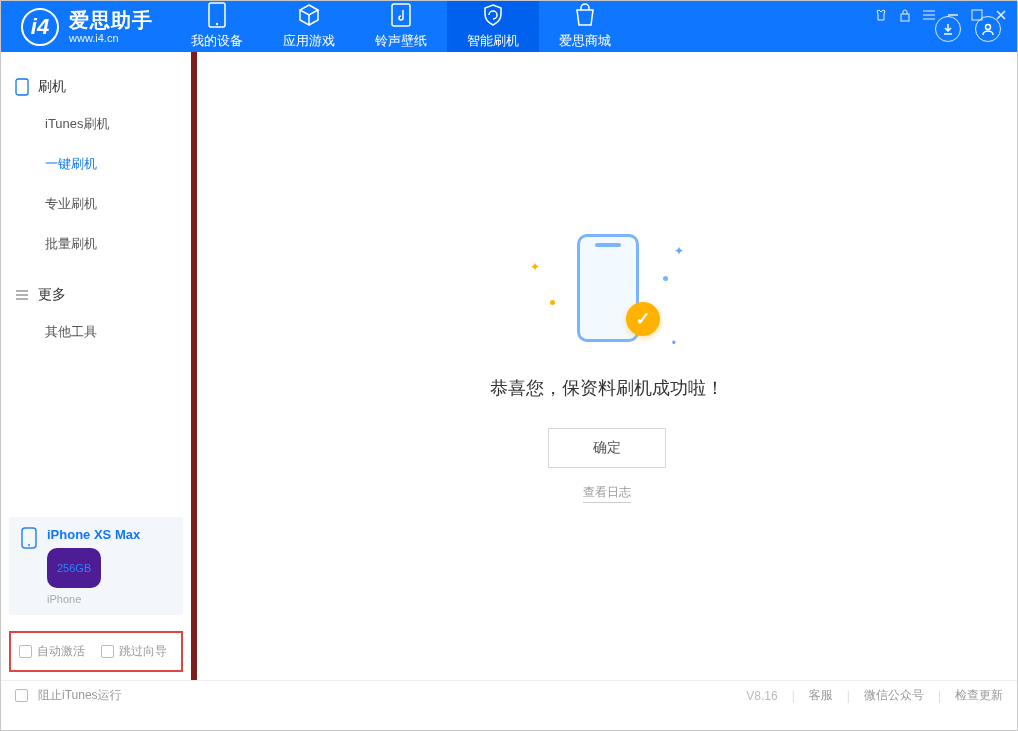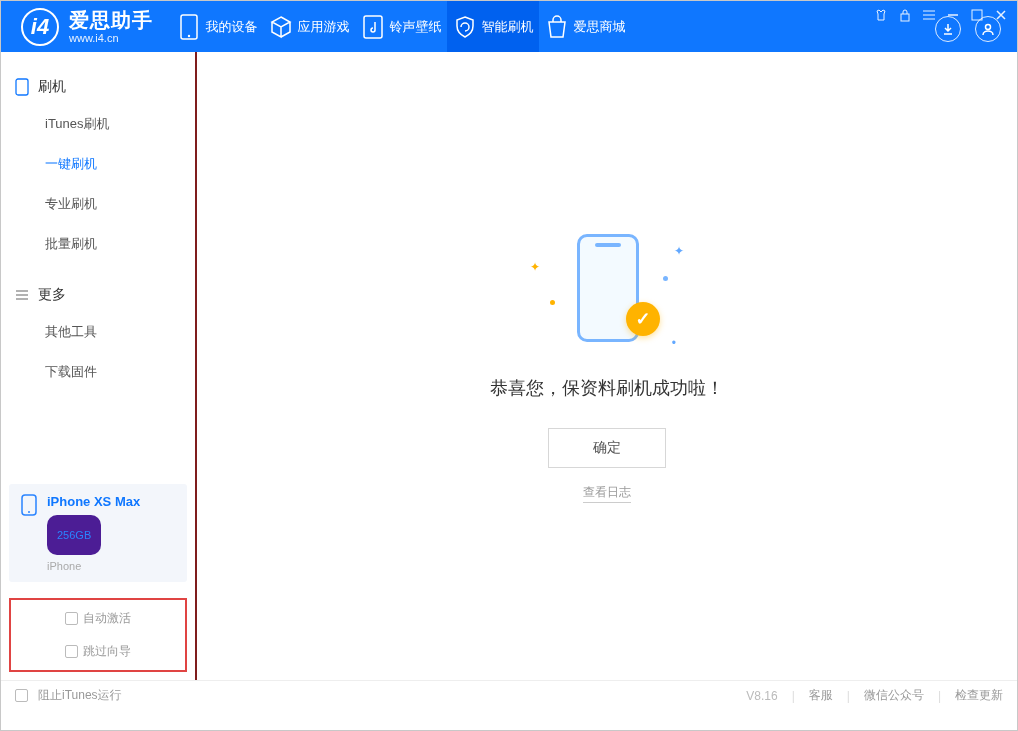--- a/index.html
+++ b/index.html
@@ -7,45 +7,45 @@
 
 
 .header { height: 51px; background: linear-gradient(to bottom, #0f77ff, #0f77ff); display: flex; align-items: stretch; color: #fff; position: relative; }
 .logo-area { display: flex; align-items: center; padding: 0 18px 0 20px; }
 .logo-icon { width: 38px; height: 38px; border: 2.5px solid #fff; border-radius: 50%; display: flex; align-items: center; justify-content: center; font-size: 22px; font-weight: bold; font-style: italic; margin-right: 10px; }
 .logo-text { line-height: 1.2; }
 .logo-title { font-size: 20px; font-weight: bold; letter-spacing: 1px; }
 .logo-sub { font-size: 11px; opacity: .9; }
 
 .tabs { display: flex; align-items: stretch; }
-.tab { width: 92px; display: flex; flex-direction: row; align-items: center; justify-content: center; cursor: pointer; font-size: 13px; gap: 5px; }
+.tab { width: 92px; display: flex; flex-direction: column; align-items: center; justify-content: center; cursor: pointer; font-size: 13px; gap: 5px; }
 .tab.active { background: #0061ef; }
 .tab-icon { width: 24px; height: 24px; display: flex; align-items: center; justify-content: center; }
 
 .win-controls { position: absolute; top: 6px; right: 8px; display: flex; gap: 8px; align-items: center; }
 .win-controls span { width: 16px; height: 16px; display: inline-flex; align-items: center; justify-content: center; cursor: pointer; font-size: 14px; opacity: .9; }
 
 .header-right { position: absolute; right: 16px; bottom: 10px; display: flex; gap: 14px; }
 .circle-btn { width: 26px; height: 26px; border: 1.8px solid rgba(255,255,255,.85); border-radius: 50%; display: flex; align-items: center; justify-content: center; cursor: pointer; }
 
 
 .body { display: flex; height: calc(100% - 71px - 30px); }
-.sidebar { width: 196px; border-right: 2px solid #7f1d1d; display: flex; flex-direction: column; }
+.sidebar { width: 196px; border-right: 6px solid #7f1d1d; display: flex; flex-direction: column; }
 .sidebar-scroll { flex: 1; padding-top: 18px; }
 .side-section-head { display: flex; align-items: center; gap: 9px; padding: 8px 14px; font-size: 14px; color: #333; font-weight: 500; }
 .side-item { padding: 11px 14px 11px 44px; font-size: 13px; color: #555; cursor: pointer; }
 .side-item.active { color: #0f77ff; }
 
 .device-block { background: #f3f6fb; margin: 0 8px 8px; border-radius: 3px; padding: 10px 12px; display: flex; align-items: center; gap: 10px; font-size: 13px; color: #333; }
 .device-block2 { background: #f3f6fb; margin: 0 8px 8px; border-radius: 3px; padding: 10px 12px; }
 .dev-name { font-size: 13px; color: #0f77ff; font-weight: 600; margin-bottom: 6px; }
 .dev-badge { display: inline-block; background: #4c1d95; color: #2a84ff; font-size: 11px; padding: 14px 10px; border-radius: 10px; margin-bottom: 5px; }
 .dev-type { font-size: 11px; color: #aaa; }
 
-.checkbox-row { margin: 8px; padding: 10px 8px; border: 2px solid #e04443; display: flex; gap: 16px; align-items: center; flex-direction: column; }
+.checkbox-row { margin: 8px; padding: 10px 8px; border: 2px solid #e04443; display: flex; gap: 16px; align-items: center; }
 .cb { display: flex; align-items: center; gap: 5px; font-size: 12px; color: #999; cursor: pointer; }
 .cb-box { width: 13px; height: 13px; border: 1px solid #bbb; border-radius: 2px; }
 
 
 .main { flex: 1; display: flex; flex-direction: column; align-items: center; justify-content: center; }
 .illus { position: relative; width: 150px; height: 120px; margin-bottom: 26px; }
 .phone { width: 62px; height: 108px; border: 3px solid #79b5ff; border-radius: 10px; background: #f3faff; position: absolute; left: 45px; top: 4px; }
 .phone::before{content:'';position:absolute;top:6px;left:50%;transform:translateX(-50%);width:26px;height:4px;background:#79b5ff;border-radius:3px;}
 .check-badge { position: absolute; right: 22px; bottom: 14px; width: 34px; height: 34px; background: #ffb300; border-radius: 50%; display: flex; align-items: center; justify-content: center; color: #fff; font-size: 18px; font-weight: bold; box-shadow: 0 2px 6px rgba(255,179,0,.4);}
 .spark { position: absolute; font-size: 12px; color: #ffb300; }
@@ -190,21 +190,20 @@
 
       <div class="side-section-head" style="margin-top:14px">
         <span>
             <svg width="14" height="12" viewBox="0 0 14 12">
               <path d="M1 2 H13 M1 6 H13 M1 10 H13" stroke="#999" stroke-width="1.3"></path>
             </svg>
           </span>
         <span>更多</span>
       </div>
       <div class="side-item">其他工具</div>
-      <div class="side-item">下载固件</div>
     </div>
 
 
     <div class="device-block2">
       <div style="display:flex;gap:10px;align-items:flex-start">
         <span>
             <svg width="16" height="22" viewBox="0 0 16 22">
               <rect x="1" y="1" width="14" height="20" rx="3" stroke="#2a84ff" fill="none" stroke-width="1.5"></rect>
               <circle cx="8" cy="18" r="1" fill="#2a84ff"></circle>
             </svg>

